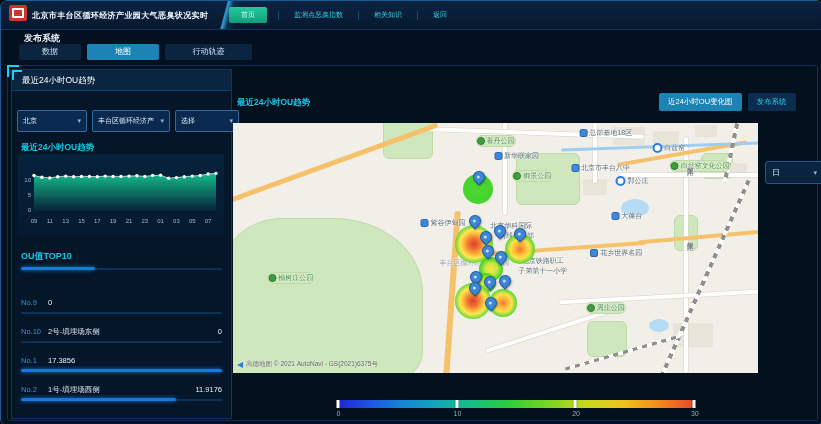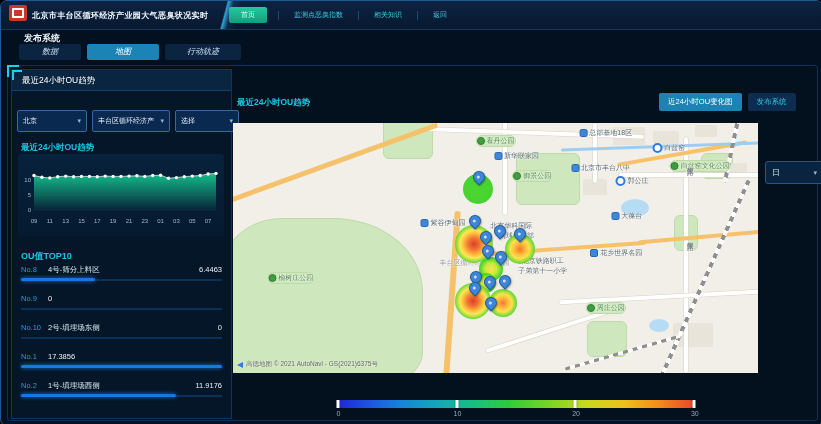--- a/index.html
+++ b/index.html
@@ -12,23 +12,23 @@
   .app-title{position:absolute;left:31px;top:9px;font-size:8px;font-weight:bold;color:#f2f8ff;letter-spacing:.4px;white-space:nowrap;}
   .slash{position:absolute;left:192px;top:0;width:70px;height:28px;
     background:linear-gradient(105deg,transparent 44%,rgba(47,170,224,.95) 46%,rgba(47,170,224,.12) 53%,transparent 64%);}
   .nav{position:absolute;left:228px;top:5px;height:18px;display:flex;align-items:center;}
   .nav-btn{height:16px;padding:0 12px;display:flex;align-items:center;font-size:7px;color:#d9fff4;border-radius:2px;cursor:pointer;
     background:linear-gradient(180deg,#24c9a0,var(--nav-green,#109e7c));}
   .nav-link{font-size:7px;color:#39cfe3;padding:0 4px;cursor:pointer;white-space:nowrap;}
   .nav-sep{width:1px;height:9px;background:#1c4a6e;margin:0 11px;}
   
   .publish-title{position:absolute;left:23px;top:31px;font-size:9px;font-weight:bold;color:#e8f1fa;}
-  .tabs{position:absolute;left:18px;top:43px;display:flex;gap:6px;font-style:italic;}
+  .tabs{position:absolute;left:18px;top:43px;display:flex;gap:6px;}
   .tab{height:16px;line-height:16px;text-align:center;font-size:8px;color:#cfe0f2;background:#0b2440;border-radius:2px;cursor:pointer;}
-  .tab.w1{width:62px}.tab.w2{width:72px}.tab.w3{width:76px}
+  .tab.w1{width:62px}.tab.w2{width:72px}.tab.w3{width:87px}
   .tab.active{background:var(--tab-blue,#1b84b4);color:#fff;}
   
   .frame{position:absolute;left:6px;top:64px;width:809px;height:354px;border:1px solid #0d3057;border-radius:3px;background:#03111f;}
   .corner{position:absolute;width:10px;height:10px;border-left:2px solid #15d2f2;border-top:2px solid #15d2f2;left:-1px;top:-1px;}
   
   .lpanel{position:absolute;left:10px;top:68px;width:219px;height:348px;background:#041627;border:1px solid #0d3560;}
   .lpanel-h{position:relative;height:20px;line-height:20px;background:#0a2540;border-bottom:1px solid #11406e;color:#fff;font-size:8.5px;padding-left:10px;}
   .lpanel-h::before{content:"";position:absolute;left:0;top:0;width:8px;height:8px;border-left:2px solid #15d2f2;border-top:2px solid #15d2f2;}
   .selects{position:absolute;left:5px;top:40px;display:flex;gap:5px;}
   .select{height:20px;display:flex;align-items:center;justify-content:space-between;padding:0 5px;background:#0a2950;
@@ -193,25 +193,20 @@
           <text x="126.8" y="69" text-anchor="middle" class="ax">23</text>
           <text x="142.6" y="69" text-anchor="middle" class="ax">01</text>
           <text x="158.4" y="69" text-anchor="middle" class="ax">03</text>
           <text x="174.3" y="69" text-anchor="middle" class="ax">05</text>
           <text x="190.1" y="69" text-anchor="middle" class="ax">07</text>
         </svg>
       </div>
     <div class="top10-title">OU值TOP10</div>
     <div class="top10">
         <div class="t-row">
-          <div class="t-line">
-            <span class="t-rank">No.8</span>
-            <span class="t-name">4号-筛分上料区</span>
-            <span class="t-val">6.4463</span>
-          </div>
           <div class="t-track">
             <div class="t-fill" style="width: 37%;"></div>
           </div>
         </div>
         <div class="t-row">
           <div class="t-line">
             <span class="t-rank">No.9</span>
             <span class="t-val">0</span>
           </div>
           <div class="t-track">

